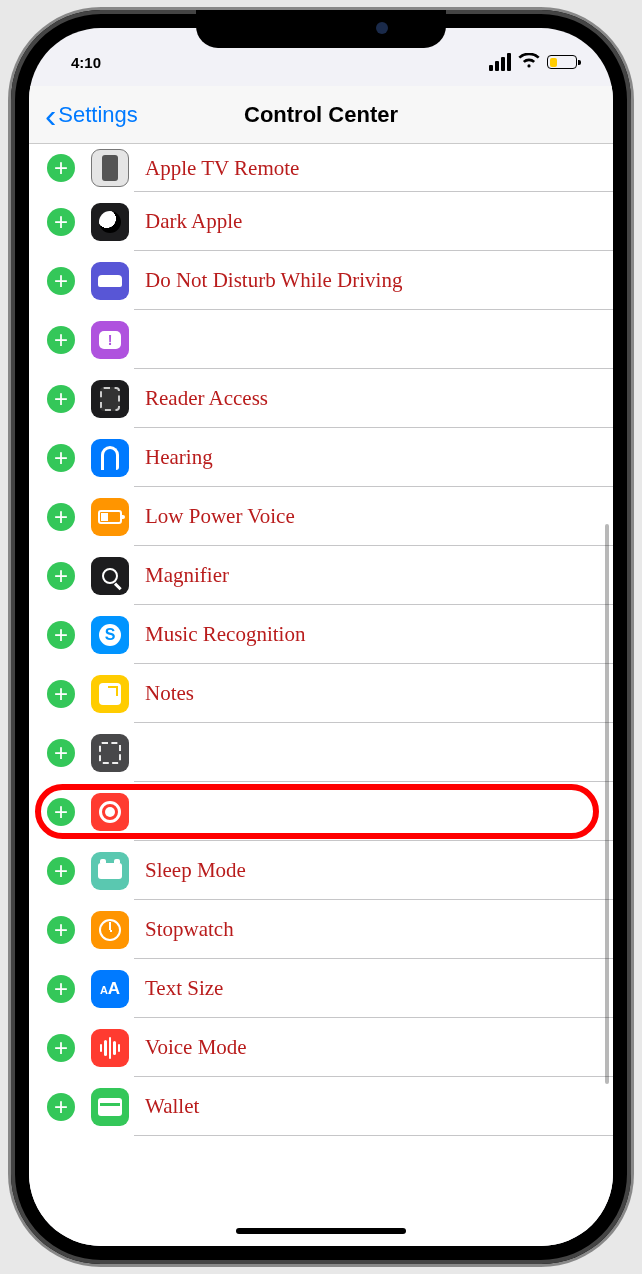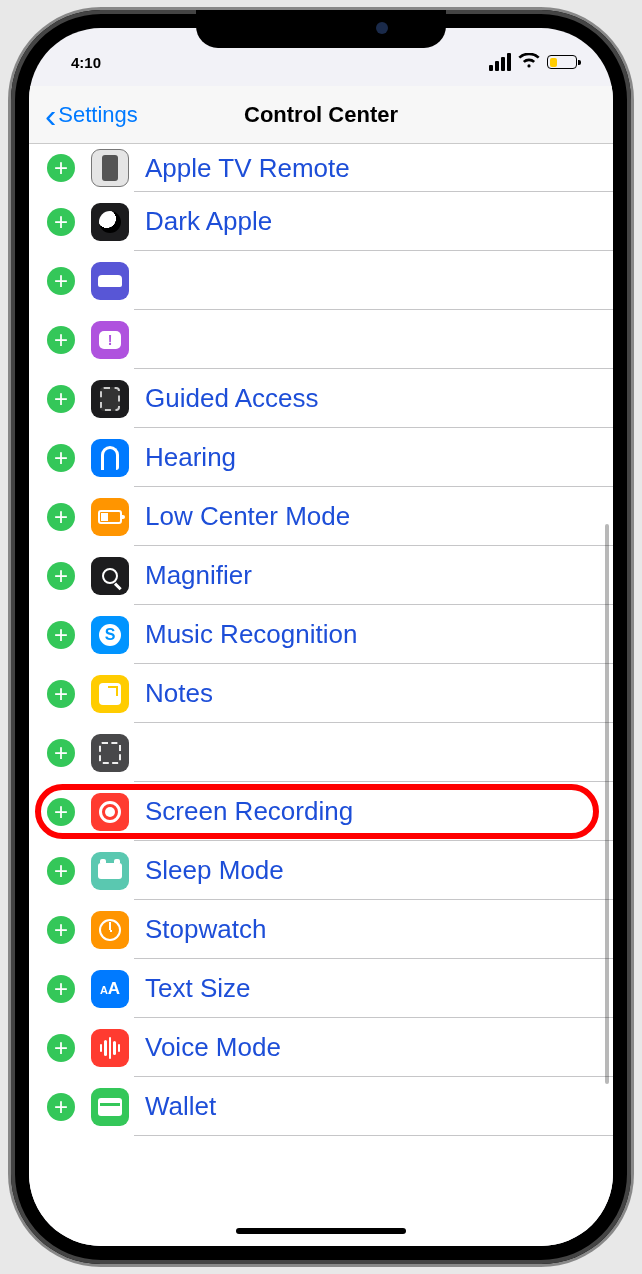--- a/index.html
+++ b/index.html
@@ -140,21 +140,21 @@
     color:#fff; font-size: 24px; font-weight: 400; line-height:1;
     margin-right: 16px;
     flex-shrink: 0;
   }
   .app-icon {
     width: 38px; height: 38px; border-radius: 9px;
     margin-right: 16px;
     display:flex; align-items:center; justify-content:center;
     flex-shrink:0; color:#fff;
   }
-  .row-label { font-size: 26px; color: #1d4ed8; }
+  .row-label { font-size: 21px; color: #b91c1c; font-family: Liberation Serif, serif; }
   .highlight-ring {
     position: absolute;
     left: 6px; right: 14px;
     top: 2px; bottom: 2px;
     border: 6px solid #ff0000;
     border-radius: 32px;
     z-index: 5;
     pointer-events: none;
   }
   .scroll-hint {
@@ -274,47 +274,48 @@
           <div class="app-icon ic-dark">
             <div></div>
           </div>
           <div class="row-label">Dark Apple</div>
         </div>
         <div class="row">
           <div class="add-btn">+</div>
           <div class="app-icon ic-car">
             <div></div>
           </div>
+          <div class="row-label">Do Not Disturb While Driving</div>
         </div>
         <div class="row">
           <div class="add-btn">+</div>
           <div class="app-icon ic-feedback">
             <div>!</div>
           </div>
         </div>
         <div class="row">
           <div class="add-btn">+</div>
           <div class="app-icon ic-guided">
             <div></div>
           </div>
-          <div class="row-label">Guided Access</div>
+          <div class="row-label">Reader Access</div>
         </div>
         <div class="row">
           <div class="add-btn">+</div>
           <div class="app-icon ic-hearing">
             <div></div>
           </div>
           <div class="row-label">Hearing</div>
         </div>
         <div class="row">
           <div class="add-btn">+</div>
           <div class="app-icon ic-lowpower">
             <div></div>
           </div>
-          <div class="row-label">Low Center Mode</div>
+          <div class="row-label">Low Power Voice</div>
         </div>
         <div class="row">
           <div class="add-btn">+</div>
           <div class="app-icon ic-mag">
             <div></div>
           </div>
           <div class="row-label">Magnifier</div>
         </div>
         <div class="row">
           <div class="add-btn">+</div>
@@ -334,21 +335,20 @@
           <div class="add-btn">+</div>
           <div class="app-icon ic-qr">
             <div></div>
           </div>
         </div>
         <div class="row">
           <div class="add-btn">+</div>
           <div class="app-icon ic-record">
             <div></div>
           </div>
-          <div class="row-label">Screen Recording</div>
           <div class="highlight-ring"></div>
         </div>
         <div class="row">
           <div class="add-btn">+</div>
           <div class="app-icon ic-sleep">
             <div></div>
           </div>
           <div class="row-label">Sleep Mode</div>
         </div>
         <div class="row">

